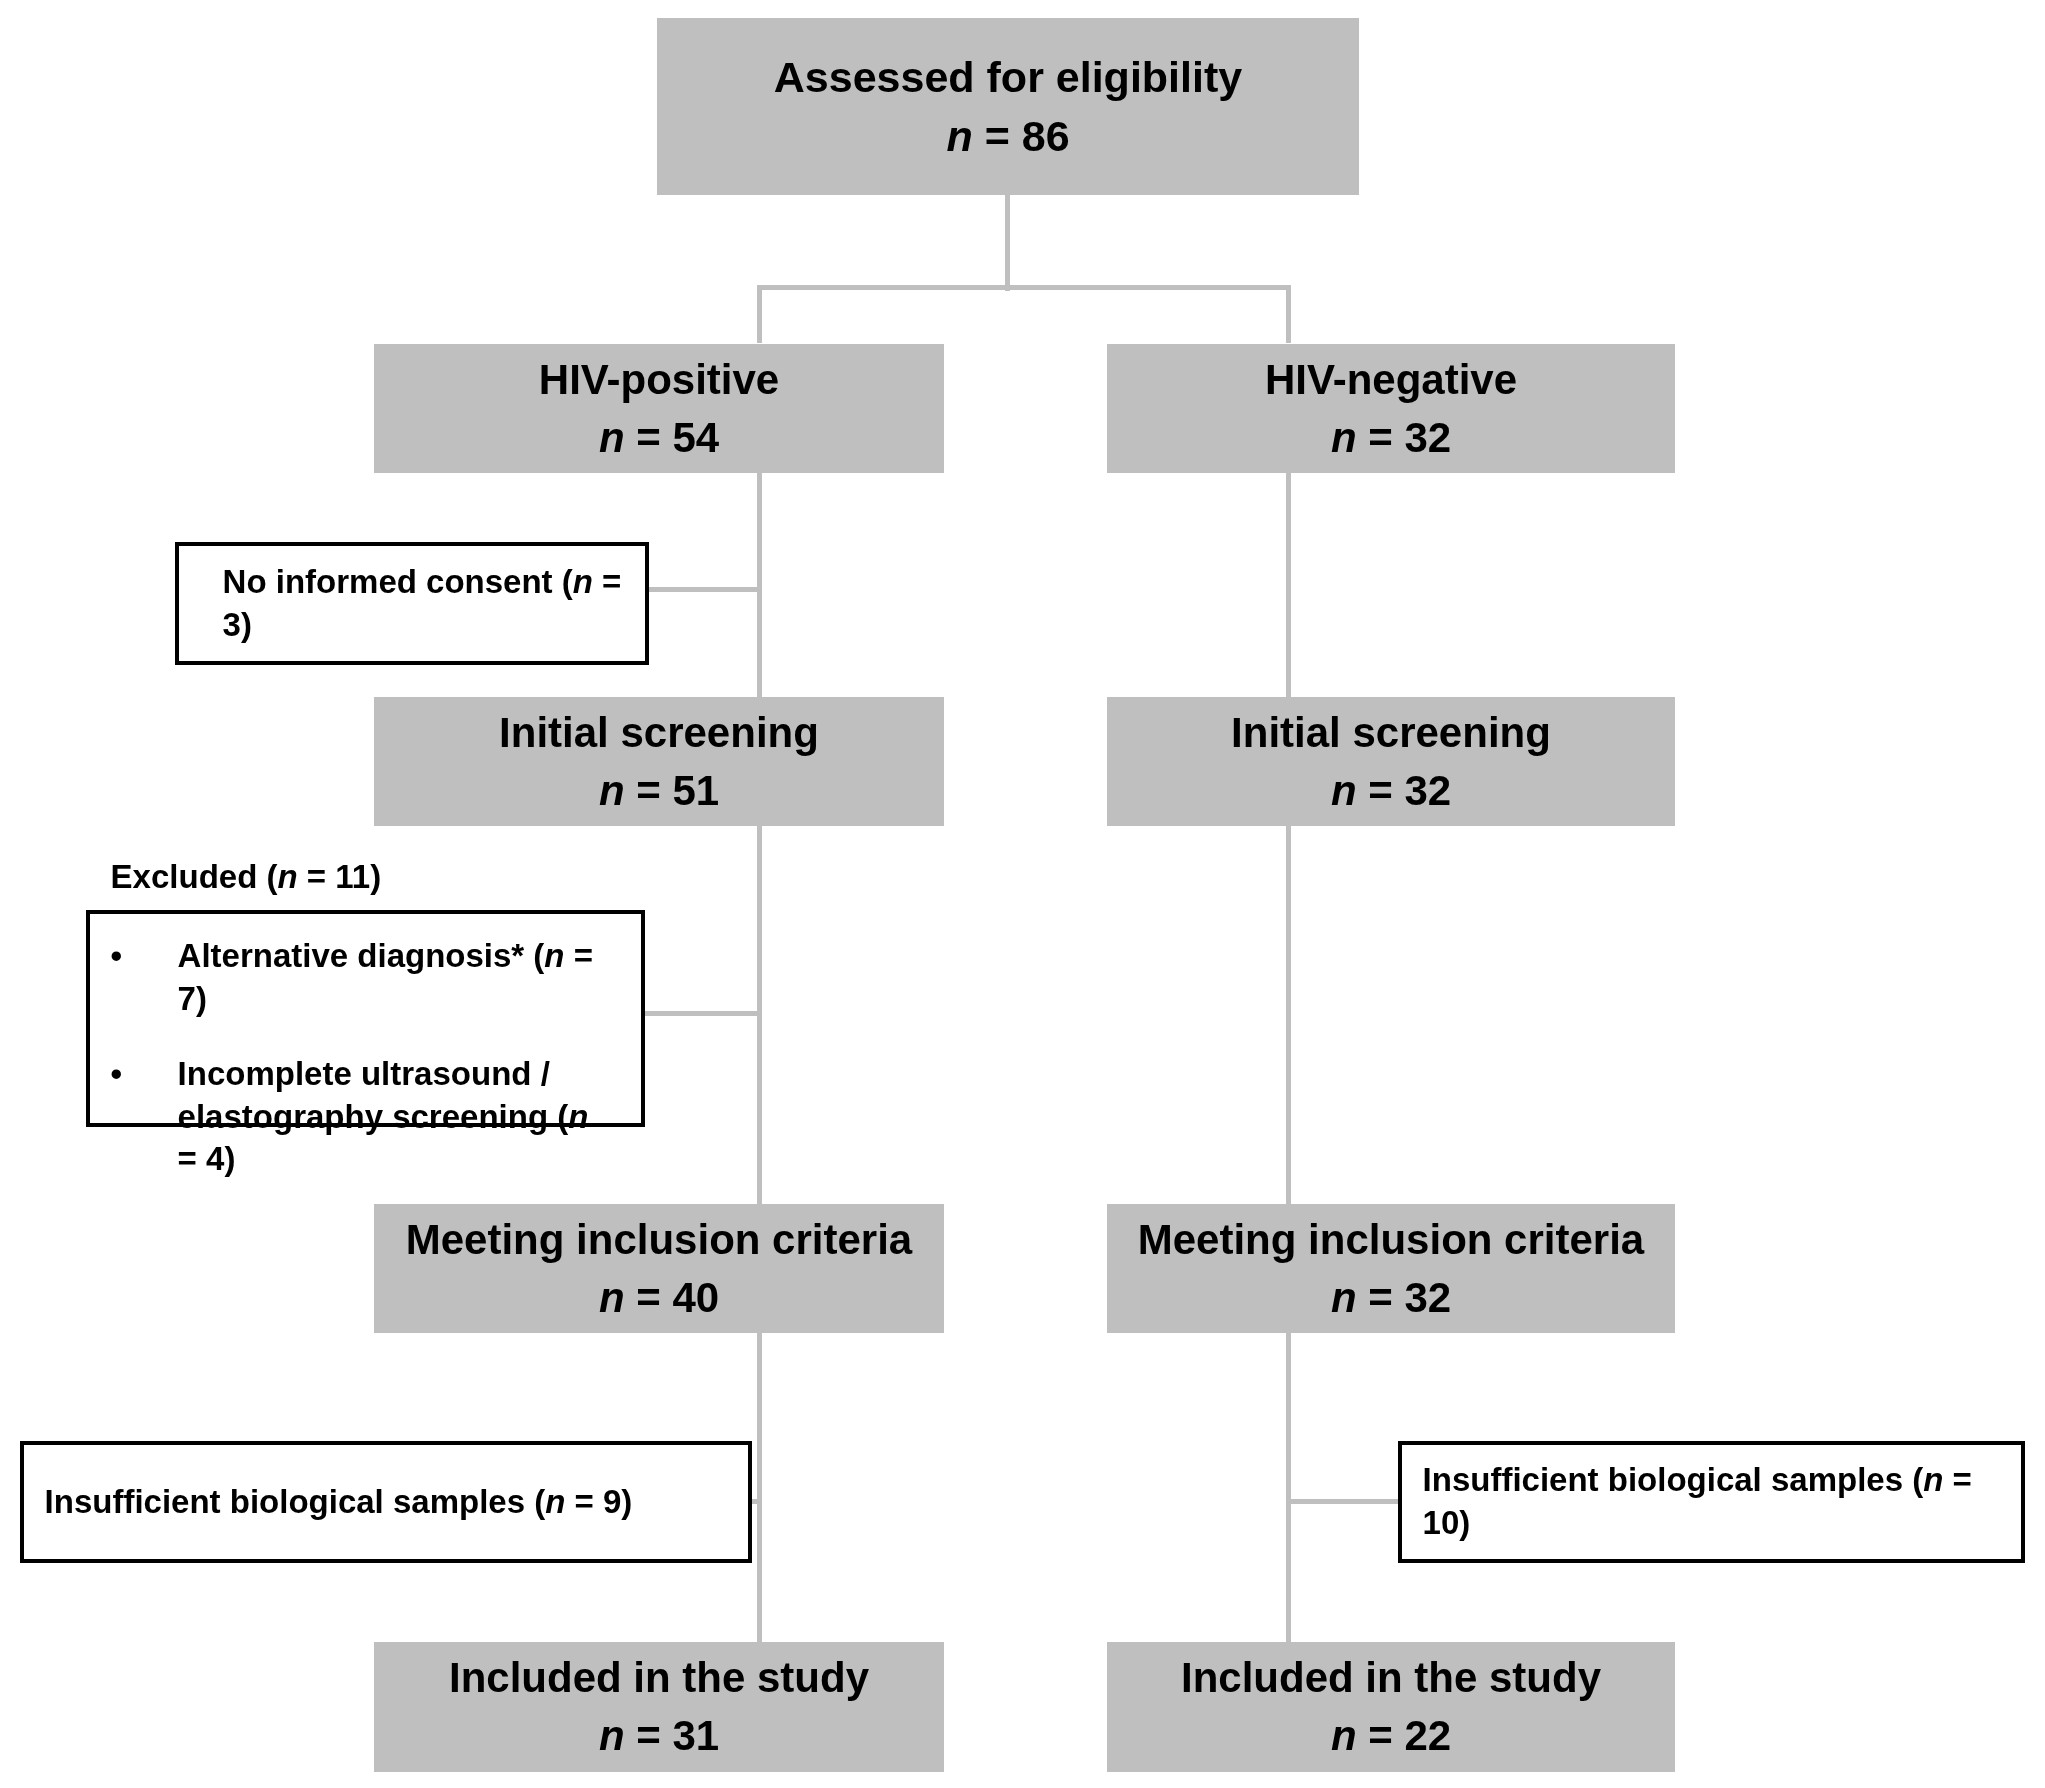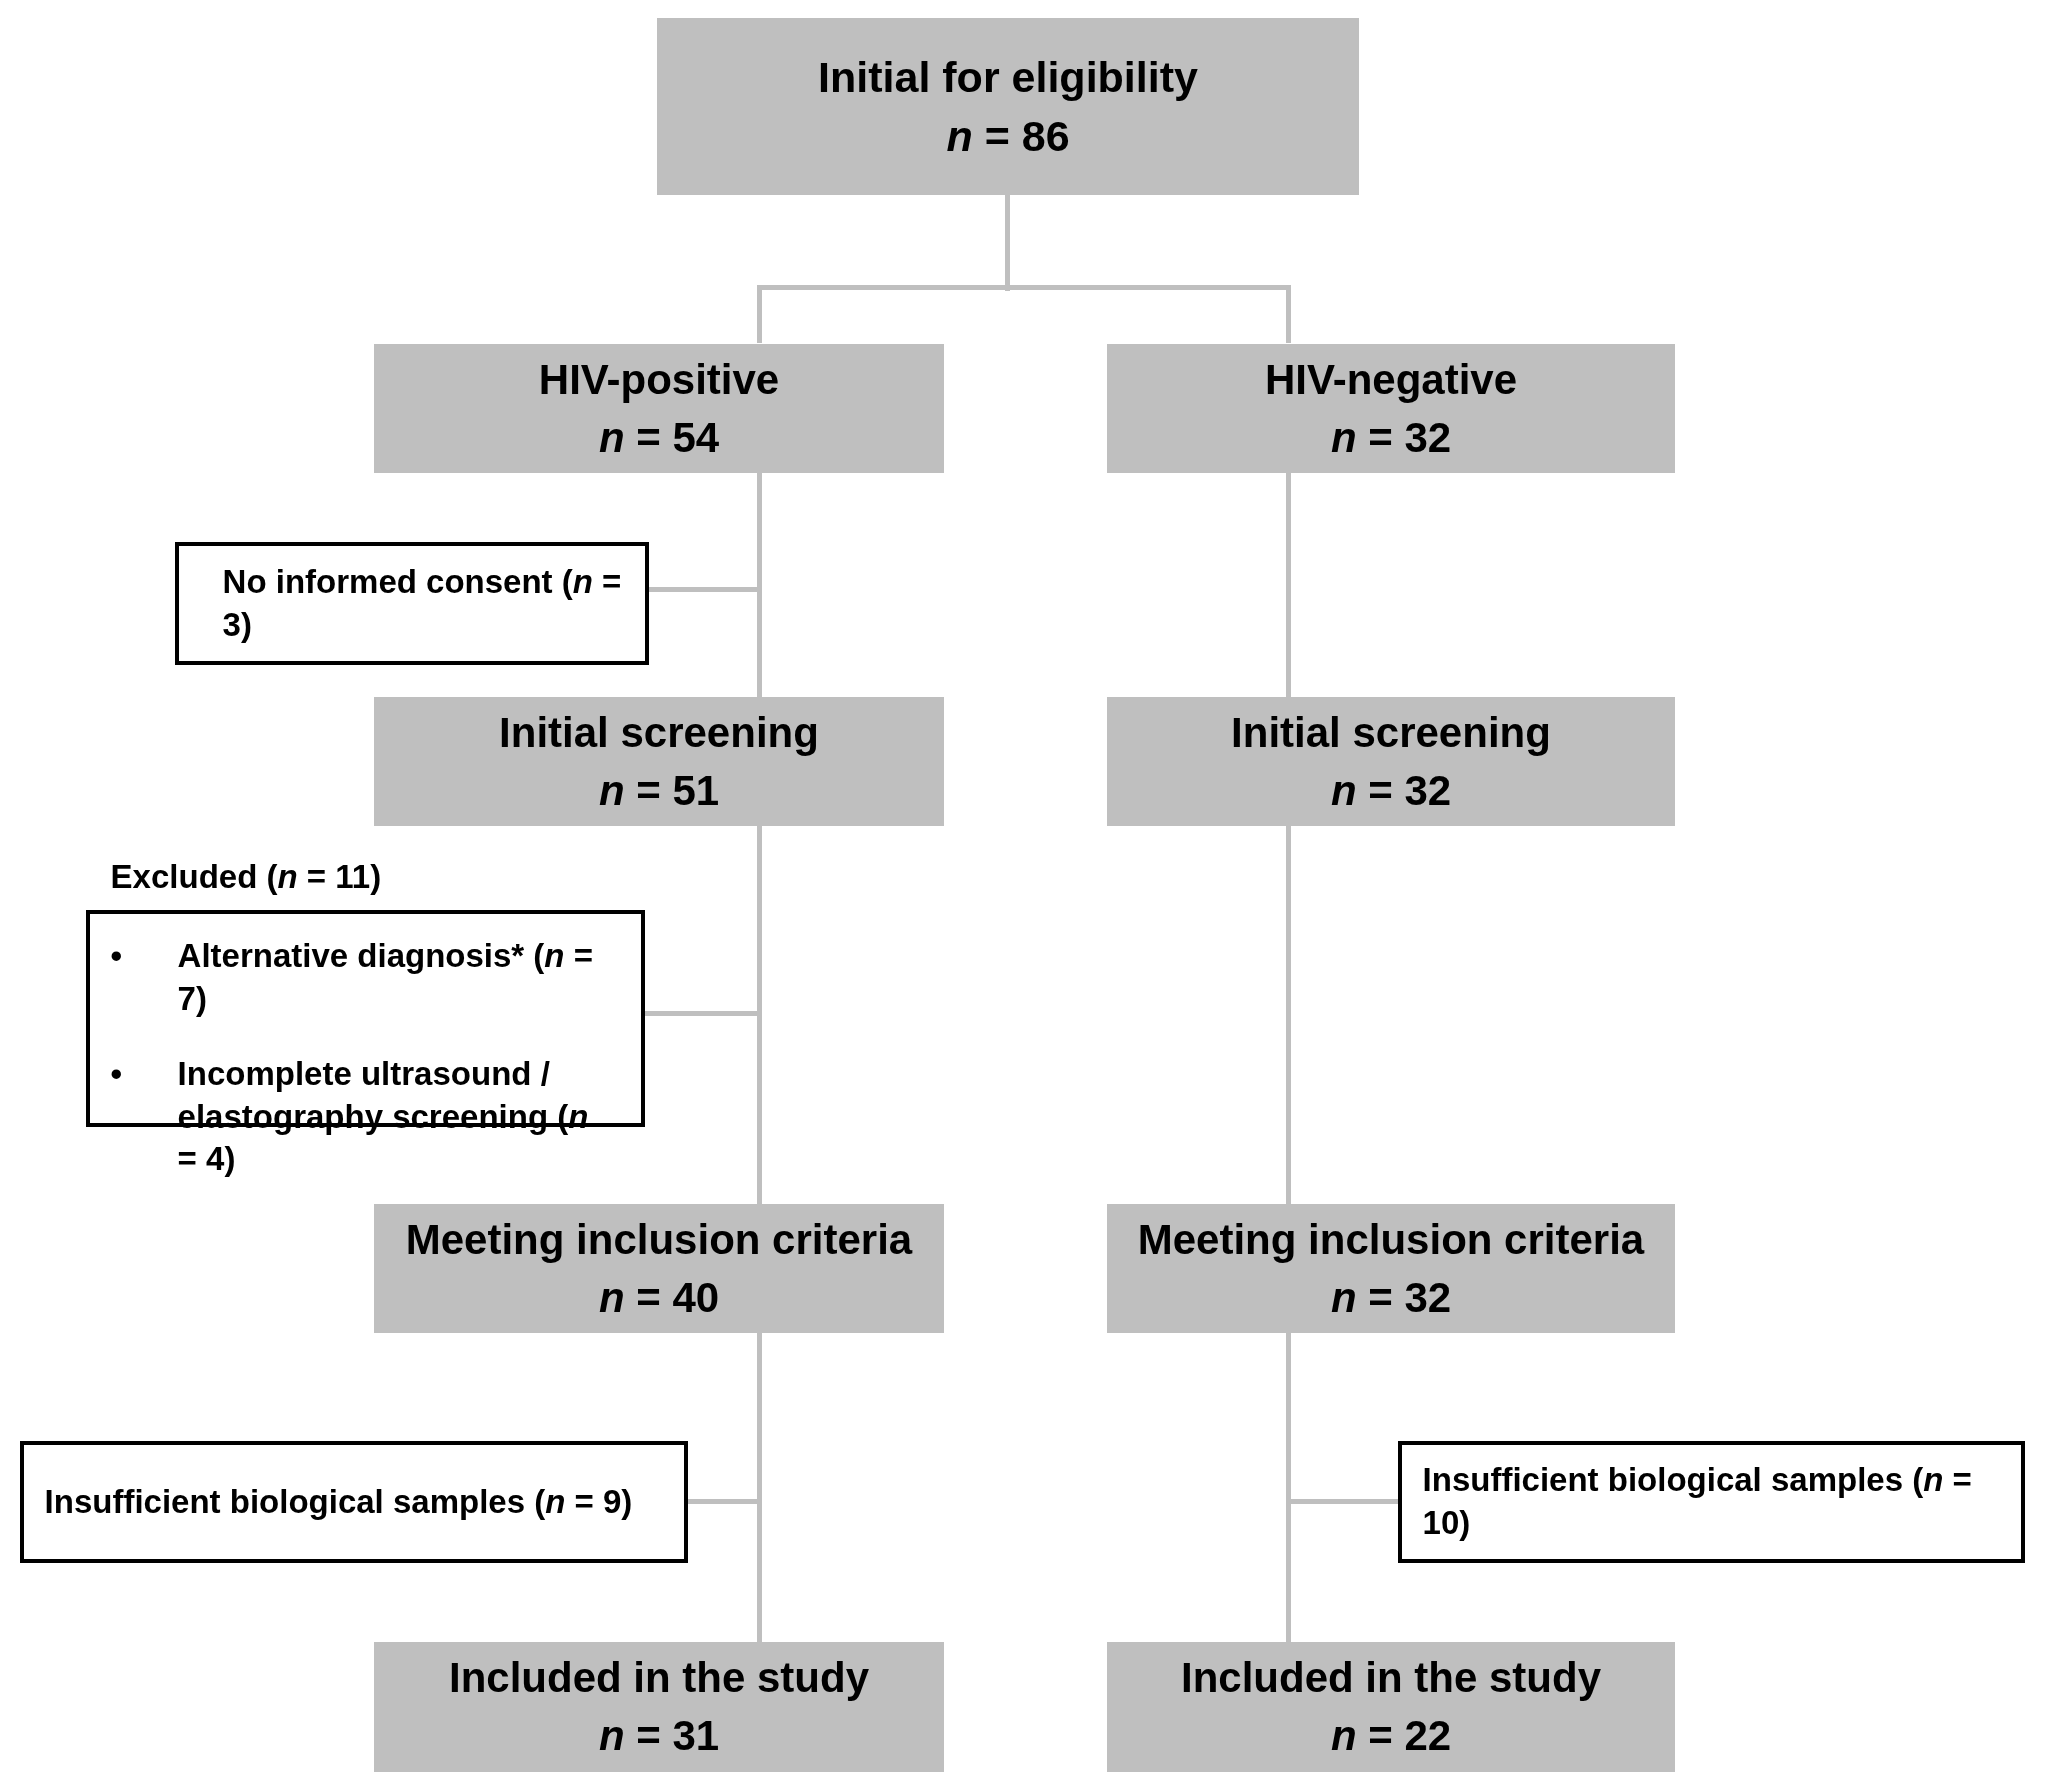--- a/index.html
+++ b/index.html
@@ -75,21 +75,21 @@
   <div class="connector" style="left:1286px; top:824px; width:5.2px; height:381px;"></div>
   <div class="connector" style="left:757px; top:1331px; width:5.2px; height:313px;"></div>
   <div class="connector" style="left:1286px; top:1331px; width:5.2px; height:313px;"></div>
 
   <div class="connector" style="left:646px; top:587px; width:114px; height:5.2px;"></div>
   <div class="connector" style="left:642px; top:1011px; width:117px; height:5.2px;"></div>
   <div class="connector" style="left:649px; top:1499px; width:110px; height:5.2px;"></div>
   <div class="connector" style="left:1290px; top:1499px; width:108px; height:5.2px;"></div>
 
   <div class="node top" style="left:657px; top:18.4px; width:702px; height:177px;">
-    <div>Initial for eligibility</div>
+    <div>Assessed for eligibility</div>
     <div><i>n</i> = 86</div>
   </div>
 
   <div class="node" style="left:374px; top:344px; width:570px; height:129px;">
     <div>HIV-positive</div>
     <div><i>n</i> = 54</div>
   </div>
 
   <div class="node" style="left:1107px; top:344px; width:568px; height:129px;">
     <div>HIV-negative</div>
@@ -135,21 +135,21 @@
     <div class="bullet-row">
       <span class="bullet-glyph">•</span>
       <span class="bullet-text">Alternative diagnosis* (<i>n</i> = 7)</span>
     </div>
     <div class="bullet-row">
       <span class="bullet-glyph">•</span>
       <span class="bullet-text">Incomplete ultrasound / elastography screening (<i>n</i> = 4)</span>
     </div>
   </div>
 
-  <div class="note" style="left:20px; top:1441px; width:668px; height:122px;">
+  <div class="note" style="left:20px; top:1441px; width:732px; height:122px;">
     <span class="note-text">Insufficient biological samples (<i>n</i> = 9)</span>
   </div>
 
   <div class="note" style="left:1398px; top:1441px; width:627px; height:122px;">
     <span class="note-text">Insufficient biological samples (<i>n</i> = 10)</span>
   </div>
 
 </div>
 
 

